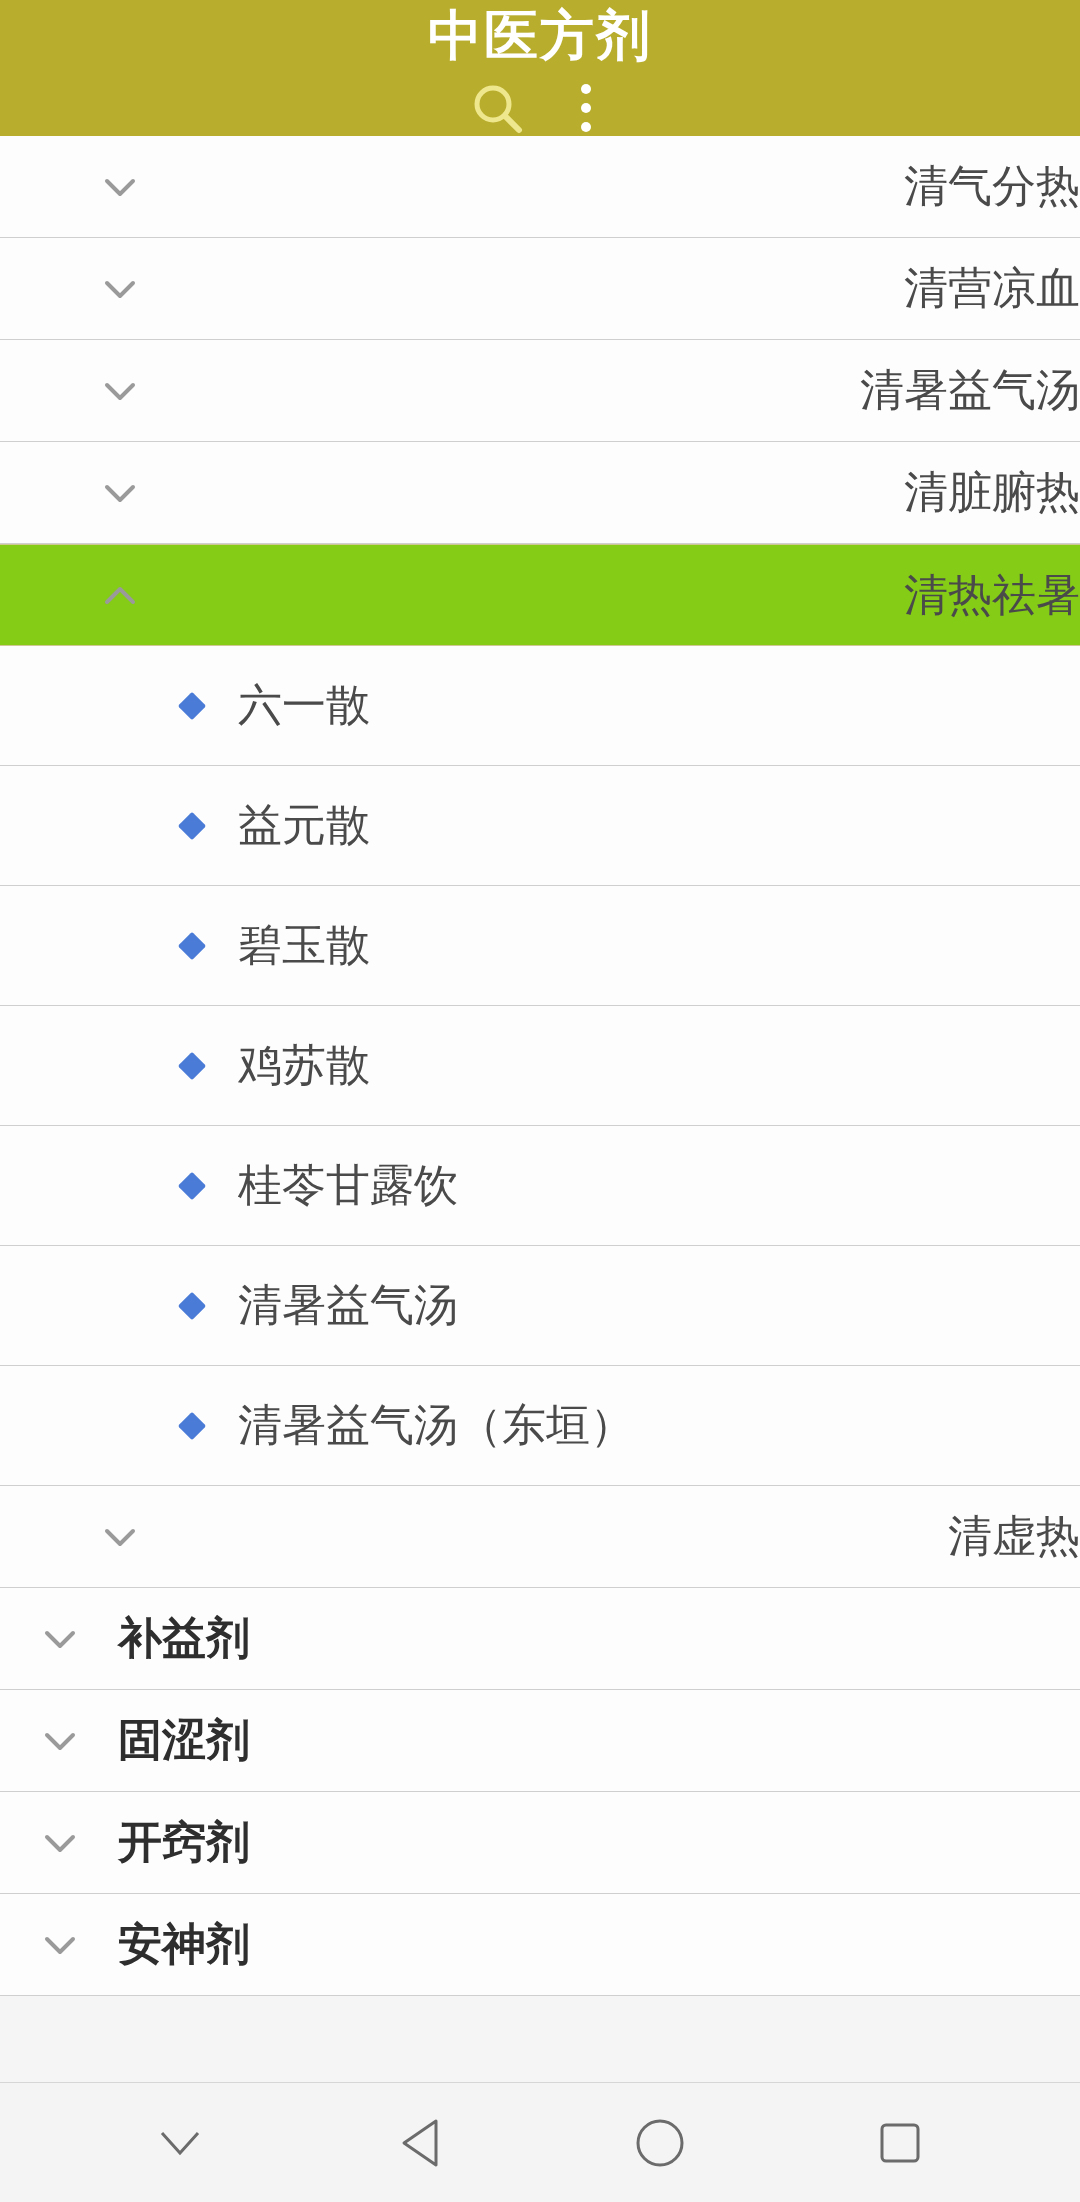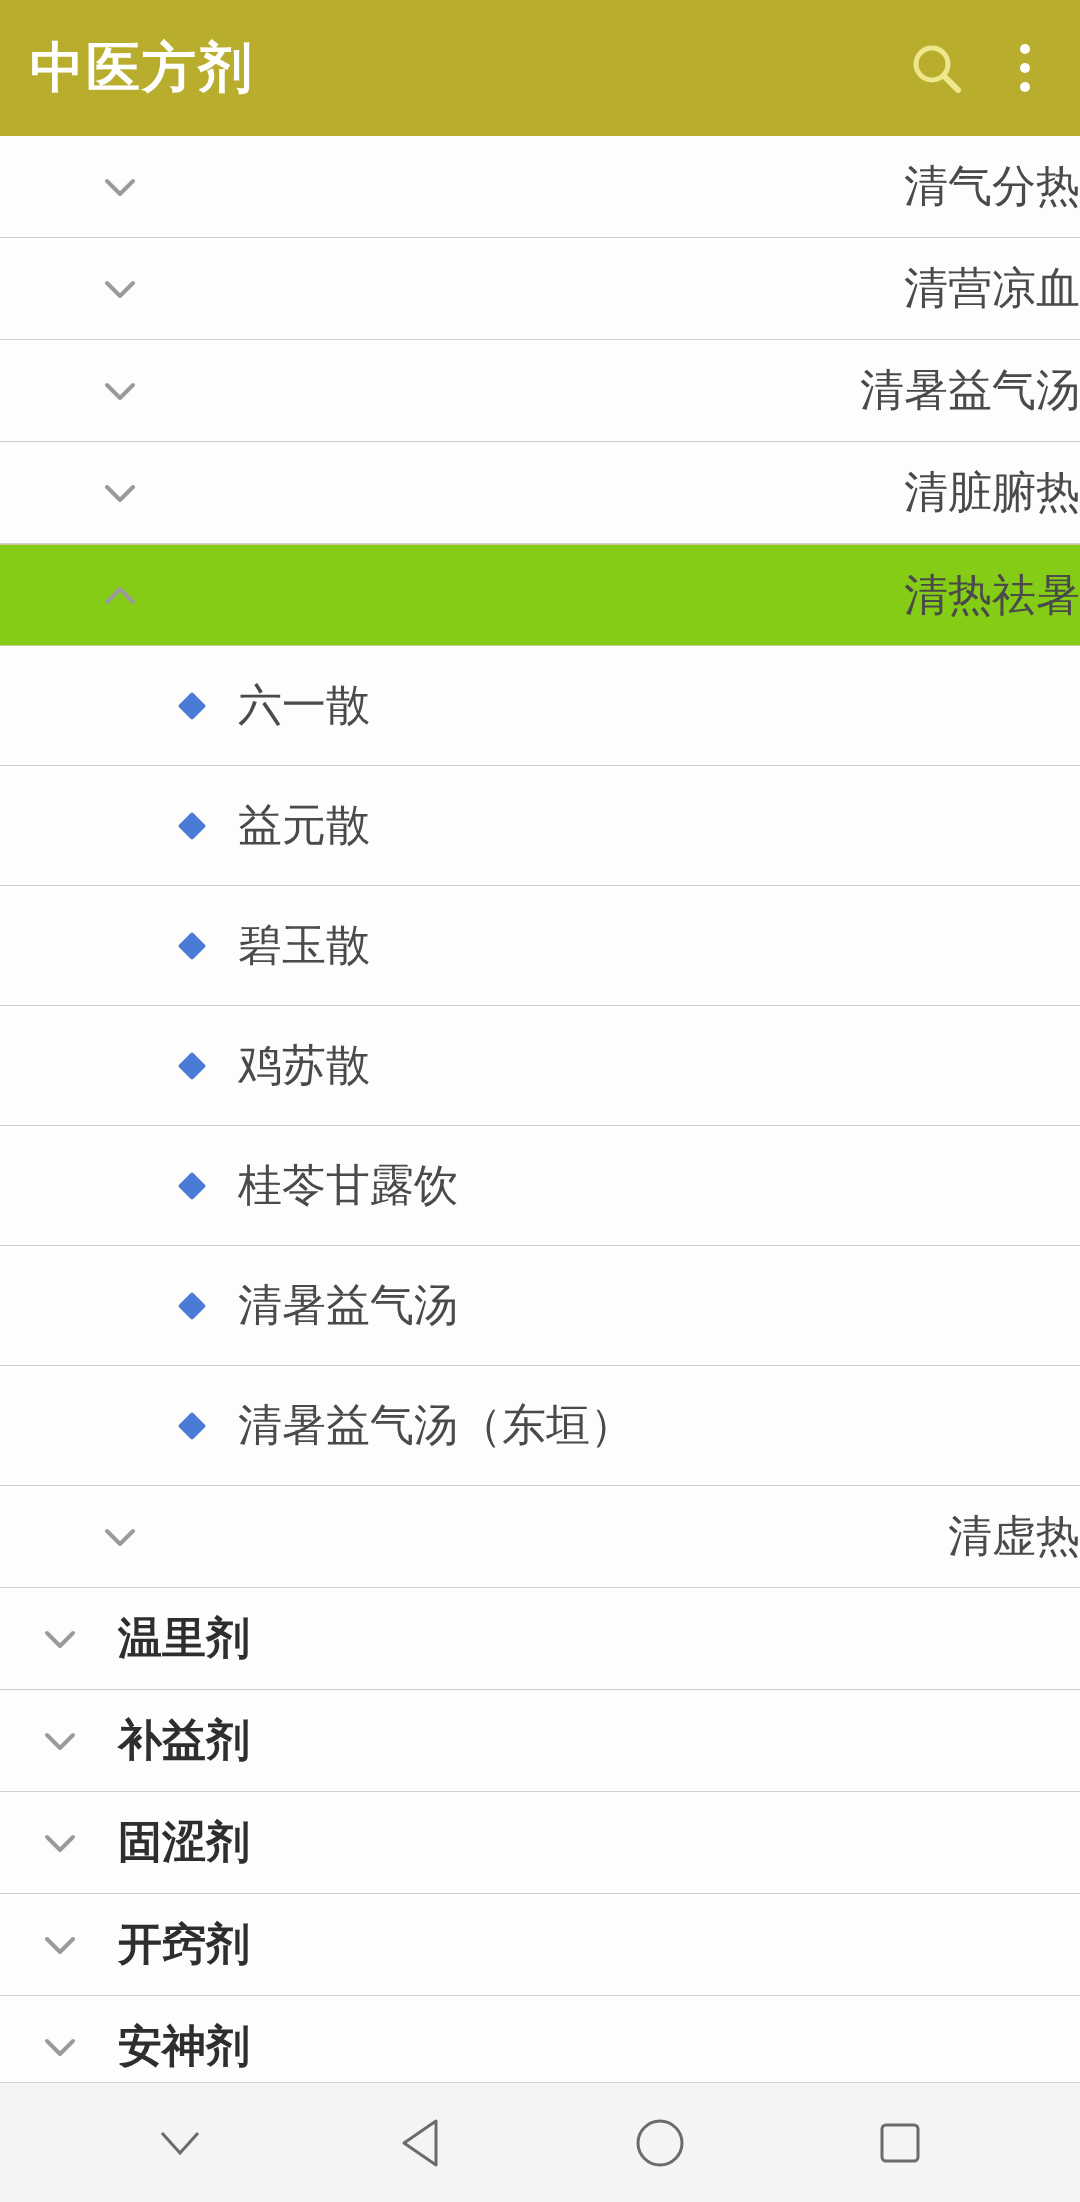--- a/index.html
+++ b/index.html
@@ -1,19 +1,19 @@
 <!DOCTYPE html>
 <html><head>
 <meta charset="utf-8">
 <style>
   * { margin: 0; padding: 0; box-sizing: border-box; }
   html, body { width: 1080px; height: 2202px; font-family: "PingFang SC", "Microsoft YaHei", sans-serif; background: #f5f5f5; overflow: hidden; }
 
   
-  .appbar { height: 136px; background: #b8ad2d; display: flex; align-items: center; padding: 0 30px; justify-content: space-between; }
+  .appbar { height: 136px; background: #b8ad2d; display: flex; align-items: center; padding: 0 30px; justify-content: space-between; flex-direction: column; }
   .appbar-title { color: #ffffff; font-size: 54px; font-weight: 700; letter-spacing: 2px; }
   .appbar-actions { display: flex; align-items: center; gap: 54px; padding-right: 18px; }
   .search-icon svg, .overflow-icon svg { display: block; }
 
   
   .list { background: #fdfdfd; }
   .row { display: flex; align-items: center; border-bottom: 1.5px solid #cfcfcf; }
   .row-l1 { height: 102px; padding-left: 30px; }
   .row-l1 .chevron { width: 60px; }
   .row-l1 .label { font-size: 44px; font-weight: 700; color: #2e2e2e; margin-left: 28px; }
@@ -158,28 +158,20 @@
       </span>
       <span class="label">清虚热</span>
     </div>
 
     <div class="row row-l1">
       <span class="chevron">
         <svg class="chev-svg chev-down" viewBox="0 0 34 34">
             <path d="M4 11 L17 24 L30 11"></path>
           </svg>
       </span>
-      <span class="label">温里剂</span>
-    </div>
-    <div class="row row-l1">
-      <span class="chevron">
-        <svg class="chev-svg chev-down" viewBox="0 0 34 34">
-            <path d="M4 11 L17 24 L30 11"></path>
-          </svg>
-      </span>
       <span class="label">补益剂</span>
     </div>
     <div class="row row-l1">
       <span class="chevron">
         <svg class="chev-svg chev-down" viewBox="0 0 34 34">
             <path d="M4 11 L17 24 L30 11"></path>
           </svg>
       </span>
       <span class="label">固涩剂</span>
     </div>

